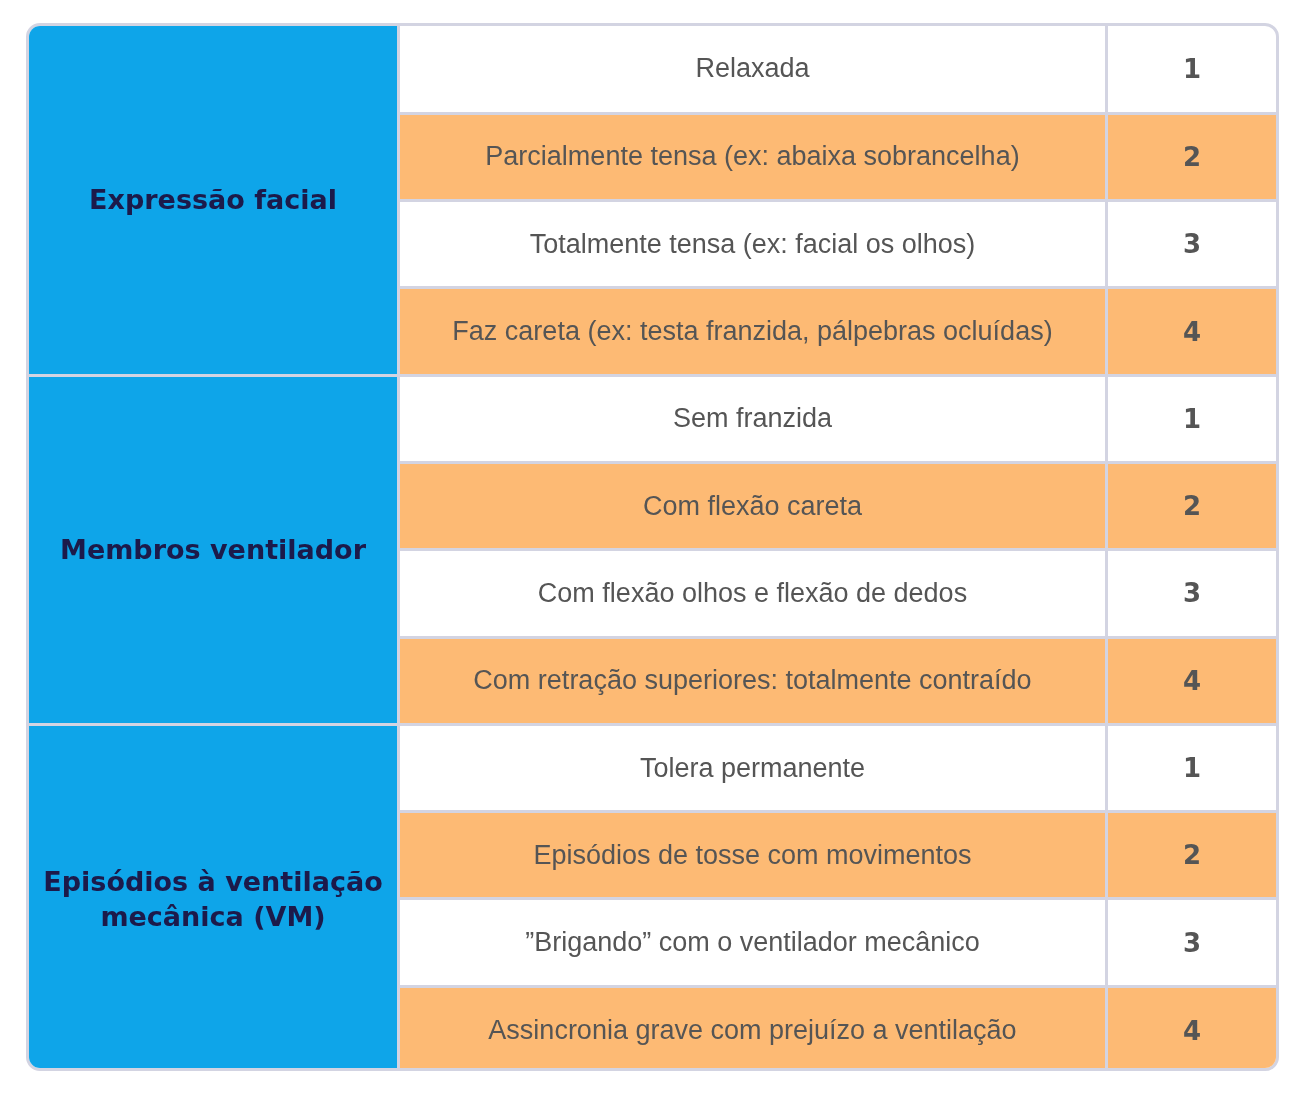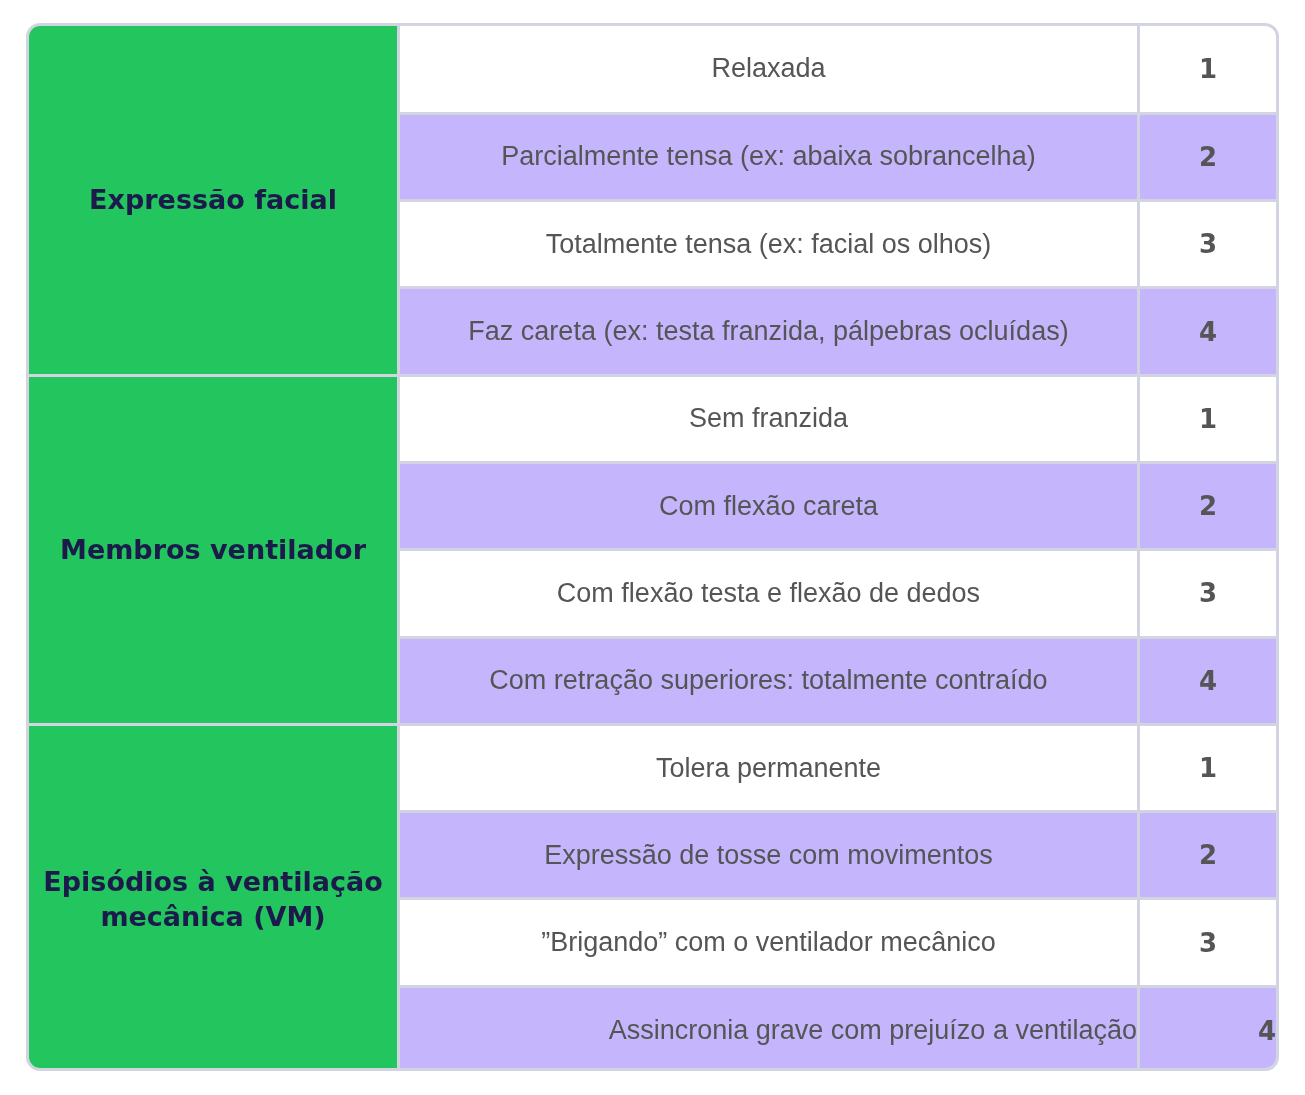--- a/index.html
+++ b/index.html
@@ -2,38 +2,38 @@
 <html><head>
 <meta charset="utf-8">
 <style>
   html, body { margin: 0; padding: 0; background: #ffffff; }
   body { width: 1305px; height: 1095px; position: relative; overflow: hidden; }
   .table-wrap {
     position: absolute; left: 26px; top: 23px; width: 1253px; height: 1048px;
     border: 3px solid #d3d4e2; border-radius: 14px; box-sizing: border-box; overflow: hidden;
   }
   table { border-collapse: collapse; width: 100%; height: 100%; table-layout: fixed; }
-  td { border: 3px solid #d3d4e2; padding: 0; text-align: center; vertical-align: middle; }
+  td { border: 3px solid #d3d4e2; padding: 16px; text-align: center; vertical-align: middle; }
   tr:first-child td { border-top: none; }
-  tr:last-child td { border-bottom: none; text-align: right; }
+  tr:last-child td { border-bottom: none; }
   td:first-child { border-left: none; }
   td:last-child { border-right: none; }
   td.cat {
-    width: 360px; background: #22c55e; color: #1c1a4a;
+    width: 360px; background: #0ea5e9; color: #1c1a4a;
     font-family: "DejaVu Sans", sans-serif; font-weight: bold; font-size: 27px; line-height: 35px;
     padding: 0 4px;
   }
   td.cat span { display: inline-block; }
   td.desc {
     font-family: "Liberation Sans", sans-serif; font-size: 27px; color: #555555;
   }
   td.score {
     width: 136px; font-family: "DejaVu Sans", sans-serif; font-weight: bold; font-size: 26px; color: #555555;
   }
-  tr.alt td.desc, tr.alt td.score { background: #c4b5fd; }
+  tr.alt td.desc, tr.alt td.score { background: #fdba74; }
   tr { height: 87.3px; }
 </style>
 </head>
 <body>
 
 <div class="table-wrap">
 <table>
   <tbody>
 
     <tr>
@@ -57,35 +57,35 @@
     <tr>
       <td class="cat" rowspan="4"><span>Membros ventilador</span></td>
       <td class="desc">Sem franzida</td>
       <td class="score">1</td>
     </tr>
     <tr class="alt">
       <td class="desc">Com flexão careta</td>
       <td class="score">2</td>
     </tr>
     <tr>
-      <td class="desc">Com flexão testa e flexão de dedos</td>
+      <td class="desc">Com flexão olhos e flexão de dedos</td>
       <td class="score">3</td>
     </tr>
     <tr class="alt">
       <td class="desc">Com retração superiores: totalmente contraído</td>
       <td class="score">4</td>
     </tr>
 
     <tr>
       <td class="cat" rowspan="4"><span>Episódios à ventilação mecânica (VM)</span></td>
       <td class="desc">Tolera permanente</td>
       <td class="score">1</td>
     </tr>
     <tr class="alt">
-      <td class="desc">Expressão de tosse com movimentos</td>
+      <td class="desc">Episódios de tosse com movimentos</td>
       <td class="score">2</td>
     </tr>
     <tr>
       <td class="desc">”Brigando” com o ventilador mecânico</td>
       <td class="score">3</td>
     </tr>
     <tr class="alt">
       <td class="desc">Assincronia grave com prejuízo a ventilação</td>
       <td class="score">4</td>
     </tr>

